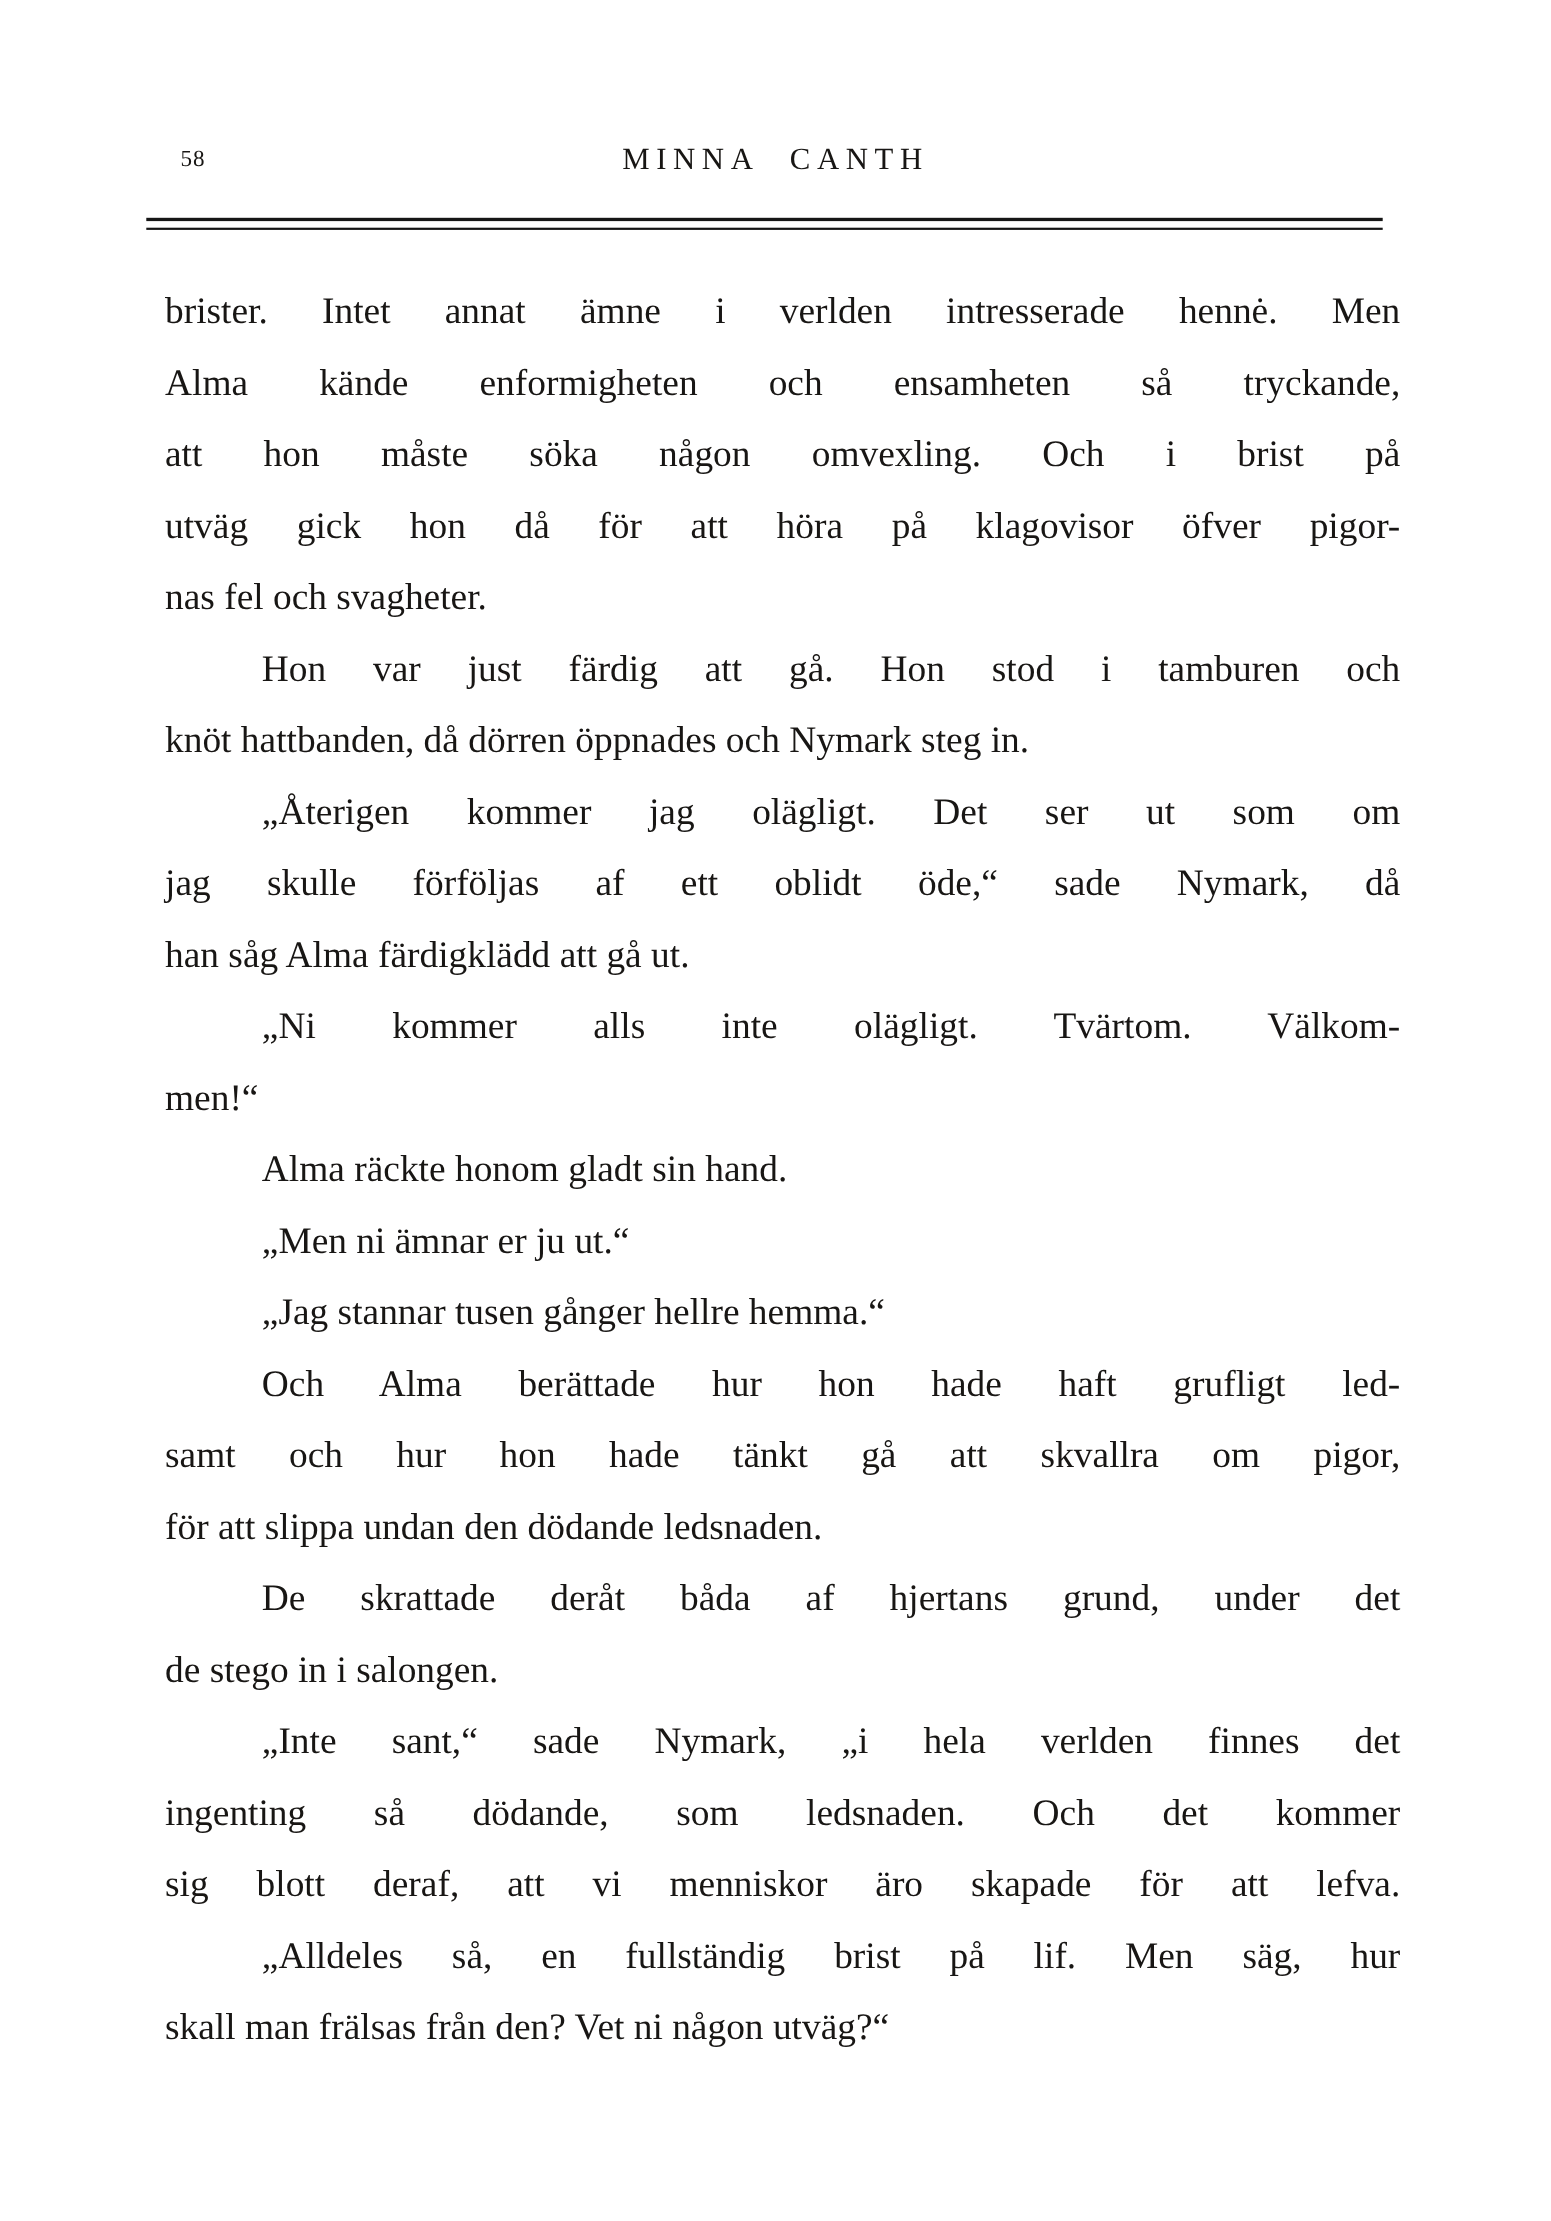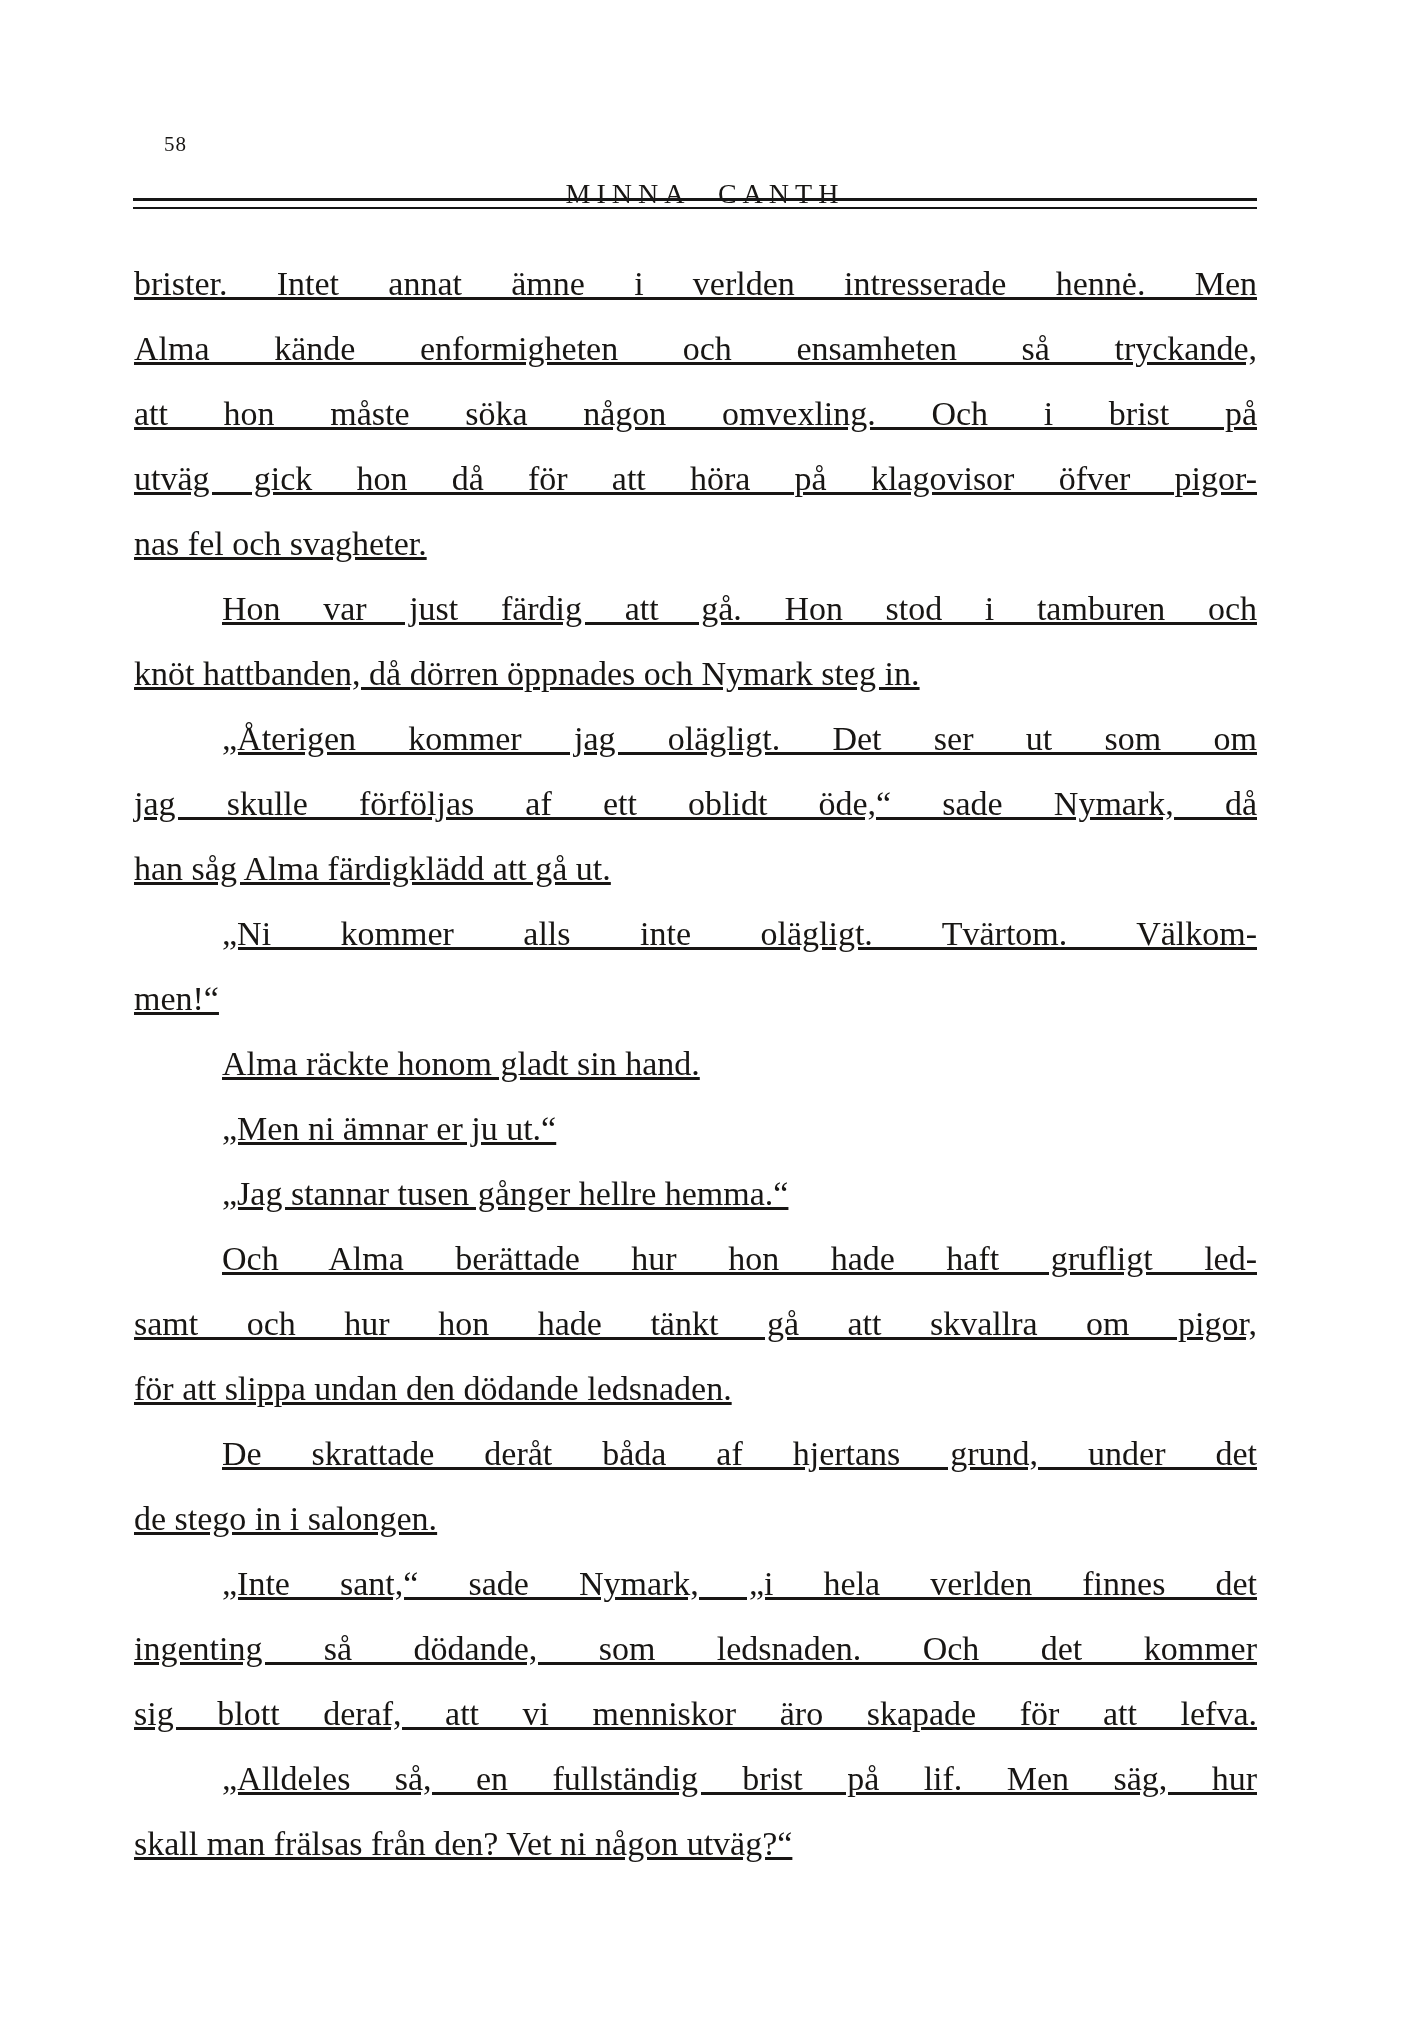--- a/index.html
+++ b/index.html
@@ -26,38 +26,36 @@
   .running-title {
     position: absolute;
     left: 0;
     top: 129px;
     width: 1410px;
     text-align: center;
     font-size: 28px;
     line-height: 34px;
     letter-spacing: 6px;
     word-spacing: 16px;
-    margin-top: 48px;
   }
   .double-rule {
     position: absolute;
     left: 133px;
     top: 198px;
     width: 1124px;
     height: 6px;
     border-top: 3px solid #161616;
     border-bottom: 2px solid #161616;
   }
   .text-block {
     position: absolute;
-    left: 134px;
+    left: 150px;
     top: 251px;
     width: 1123px;
     font-size: 34px;
-    text-decoration: underline;
   }
   .text-line {
     height: 65px;
     line-height: 65px;
     text-align: justify;
     text-align-last: justify;
   }
   .text-line.last {
     text-align-last: left;
   }

